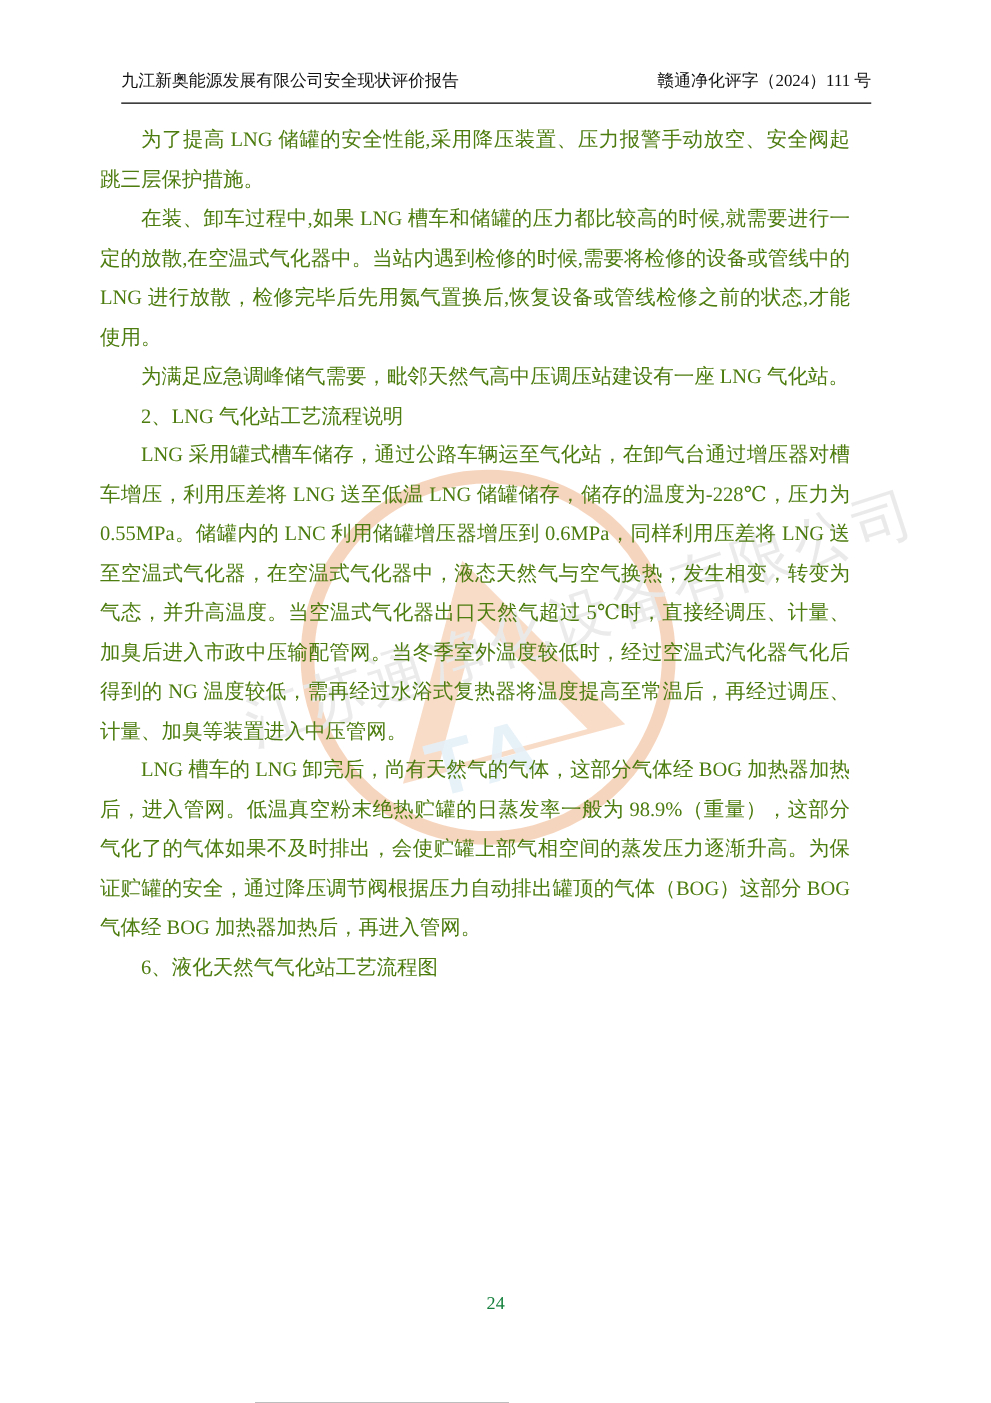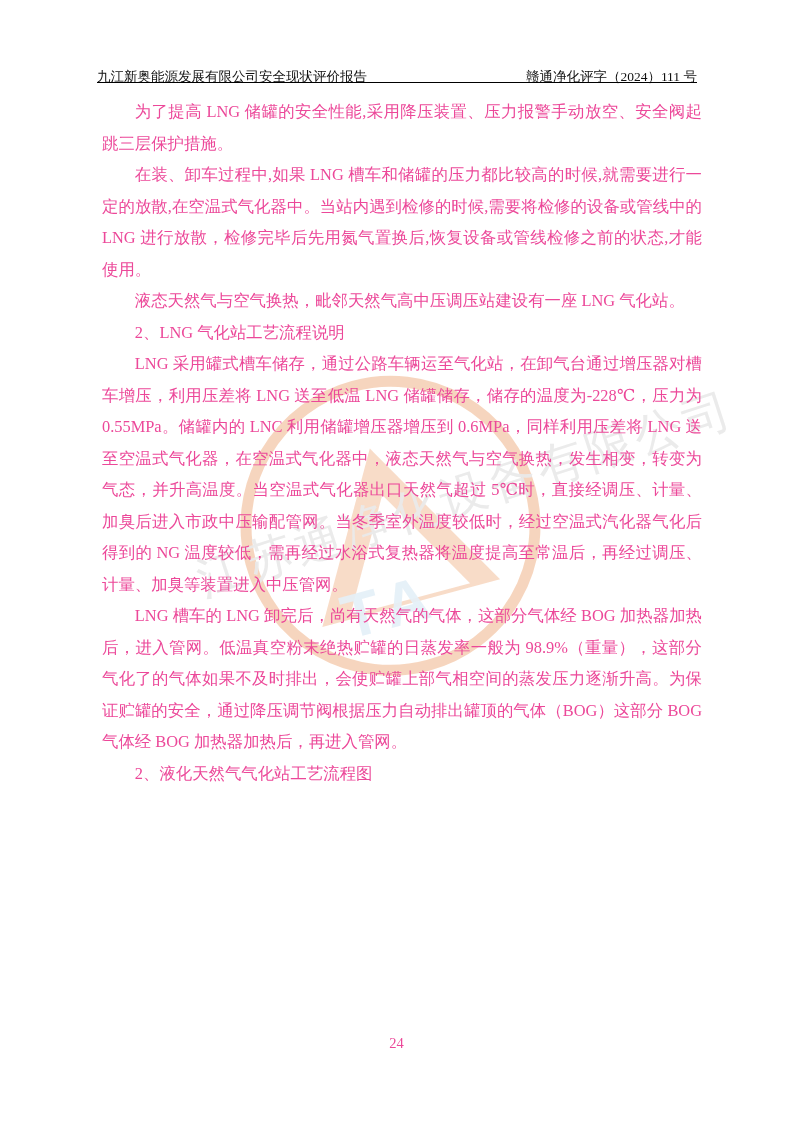--- a/index.html
+++ b/index.html
@@ -94,57 +94,57 @@
   }
 
   
   .content {
     position: relative;
     z-index: 2;
   }
   .header {
     position: absolute;
     left: 97px;
-    top: 68px;
+    top: 56px;
     width: 600px;
     display: flex;
     justify-content: space-between;
     font-size: 13.5px;
     font-family: "Liberation Serif", serif;
     color: #111;
   }
   .header-rule {
     position: absolute;
     left: 97px;
     top: 82px;
     width: 600px;
     border-bottom: 1px solid #000;
   }
   .body-text {
     position: absolute;
-    left: 102px;
+    left: 80px;
     top: 96px;
     width: 600px;
     font-size: 16.4px;
     line-height: 31.5px;
     text-align: justify;
-    color: #ec4899;
+    color: #4d7c0f;
   }
   .body-text p {
     margin: 0;
     text-indent: 2em;
   }
   .footer {
     position: absolute;
     left: 0;
     top: 1035px;
     width: 793px;
     text-align: center;
     font-size: 14.5px;
-    color: #ec4899;
+    color: #15803d;
     font-family: "Liberation Serif", serif;
   }
 </style>
 </head>
 <body>
 
 <div class="page">
 
   <div class="watermark">
     <div class="wm-inner">
@@ -160,25 +160,25 @@
 
     <div class="header">
       <span>九江新奥能源发展有限公司安全现状评价报告</span>
       <span>赣通净化评字（2024）111 号</span>
     </div>
     <div class="header-rule"></div>
 
     <div class="body-text">
       <p>为了提高 LNG 储罐的安全性能,采用降压装置、压力报警手动放空、安全阀起跳三层保护措施。</p>
       <p>在装、卸车过程中,如果 LNG 槽车和储罐的压力都比较高的时候,就需要进行一定的放散,在空温式气化器中。当站内遇到检修的时候,需要将检修的设备或管线中的 LNG 进行放散，检修完毕后先用氮气置换后,恢复设备或管线检修之前的状态,才能使用。</p>
-      <p>液态天然气与空气换热，毗邻天然气高中压调压站建设有一座 LNG 气化站。</p>
+      <p>为满足应急调峰储气需要，毗邻天然气高中压调压站建设有一座 LNG 气化站。</p>
       <p>2、LNG 气化站工艺流程说明</p>
       <p>LNG 采用罐式槽车储存，通过公路车辆运至气化站，在卸气台通过增压器对槽车增压，利用压差将 LNG 送至低温 LNG 储罐储存，储存的温度为-228℃，压力为 0.55MPa。储罐内的 LNC 利用储罐增压器增压到 0.6MPa，同样利用压差将 LNG 送至空温式气化器，在空温式气化器中，液态天然气与空气换热，发生相变，转变为气态，并升高温度。当空温式气化器出口天然气超过 5℃时，直接经调压、计量、加臭后进入市政中压输配管网。当冬季室外温度较低时，经过空温式汽化器气化后得到的 NG 温度较低，需再经过水浴式复热器将温度提高至常温后，再经过调压、计量、加臭等装置进入中压管网。</p>
       <p>LNG 槽车的 LNG 卸完后，尚有天然气的气体，这部分气体经 BOG 加热器加热后，进入管网。低温真空粉末绝热贮罐的日蒸发率一般为 98.9%（重量），这部分气化了的气体如果不及时排出，会使贮罐上部气相空间的蒸发压力逐渐升高。为保证贮罐的安全，通过降压调节阀根据压力自动排出罐顶的气体（BOG）这部分 BOG 气体经 BOG 加热器加热后，再进入管网。</p>
-      <p>2、液化天然气气化站工艺流程图</p>
+      <p>6、液化天然气气化站工艺流程图</p>
     </div>
 
     <div class="footer">
       <span>24</span>
     </div>
 
   </div>
 </div>
 
 </body></html>

